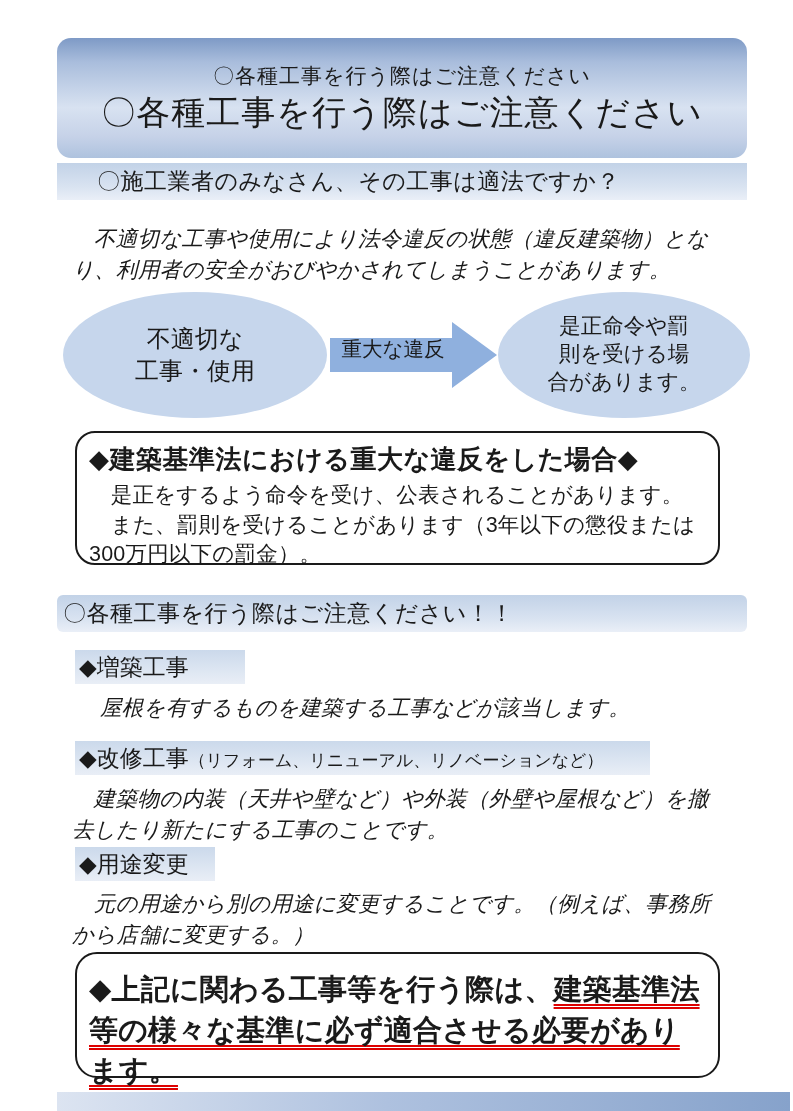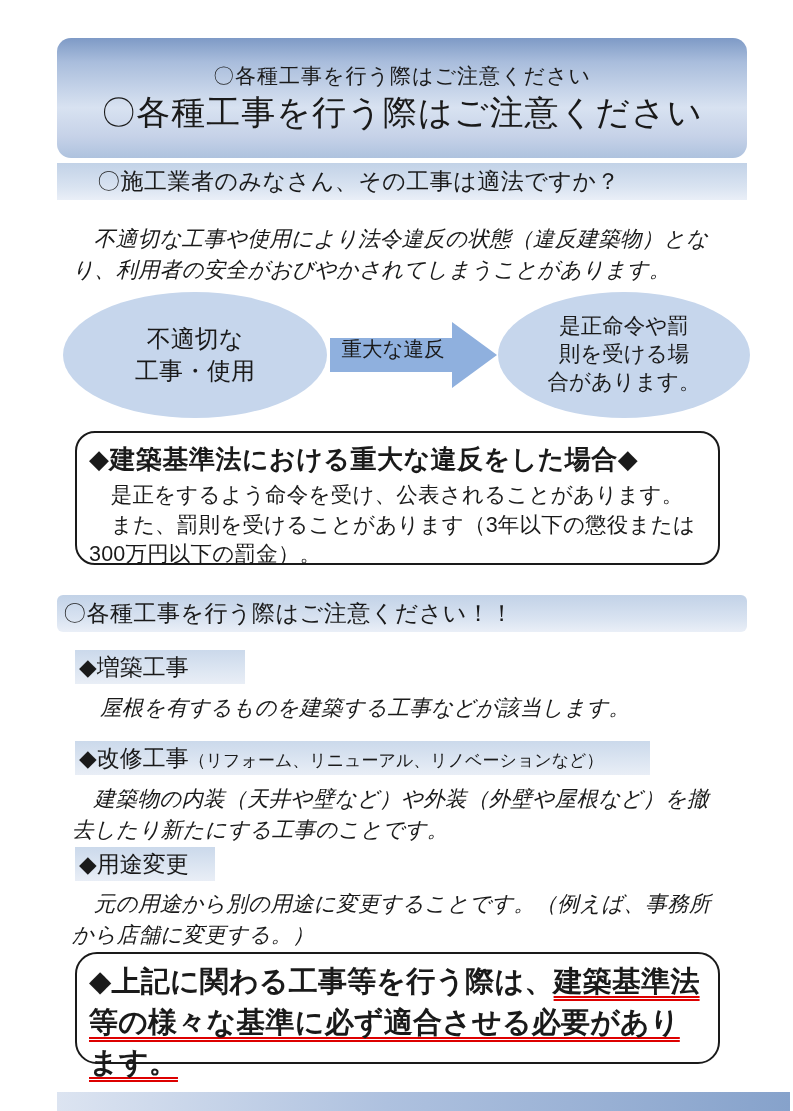--- a/index.html
+++ b/index.html
@@ -110,23 +110,23 @@
   .hl-1 { top: 650px; width: 170px; }
   .hl-2 { top: 741px; width: 575px; }
   .hl-3 { top: 847px; width: 140px; }
 
   .body-1 { left: 100px; top: 693px; width: 640px; }
   .body-2 { left: 72px;  top: 784px; width: 660px; }
   .body-3 { left: 72px;  top: 889px; width: 660px; }
 
   
   .warning-box {
-    top: 952px; height: 112px;
+    top: 952px; height: 126px;
     border-radius: 22px;
-    padding: 7px 10px 0 12px;
+    padding: 15px 10px 0 12px;
     font-size: 29px;
     font-weight: bold;
     line-height: 1.4;
     letter-spacing: 0.2px;
   }
   .red-underline {
     text-decoration-line: underline;
     text-decoration-style: double;
     text-decoration-color: #dd0000;
     text-decoration-thickness: 2px;

